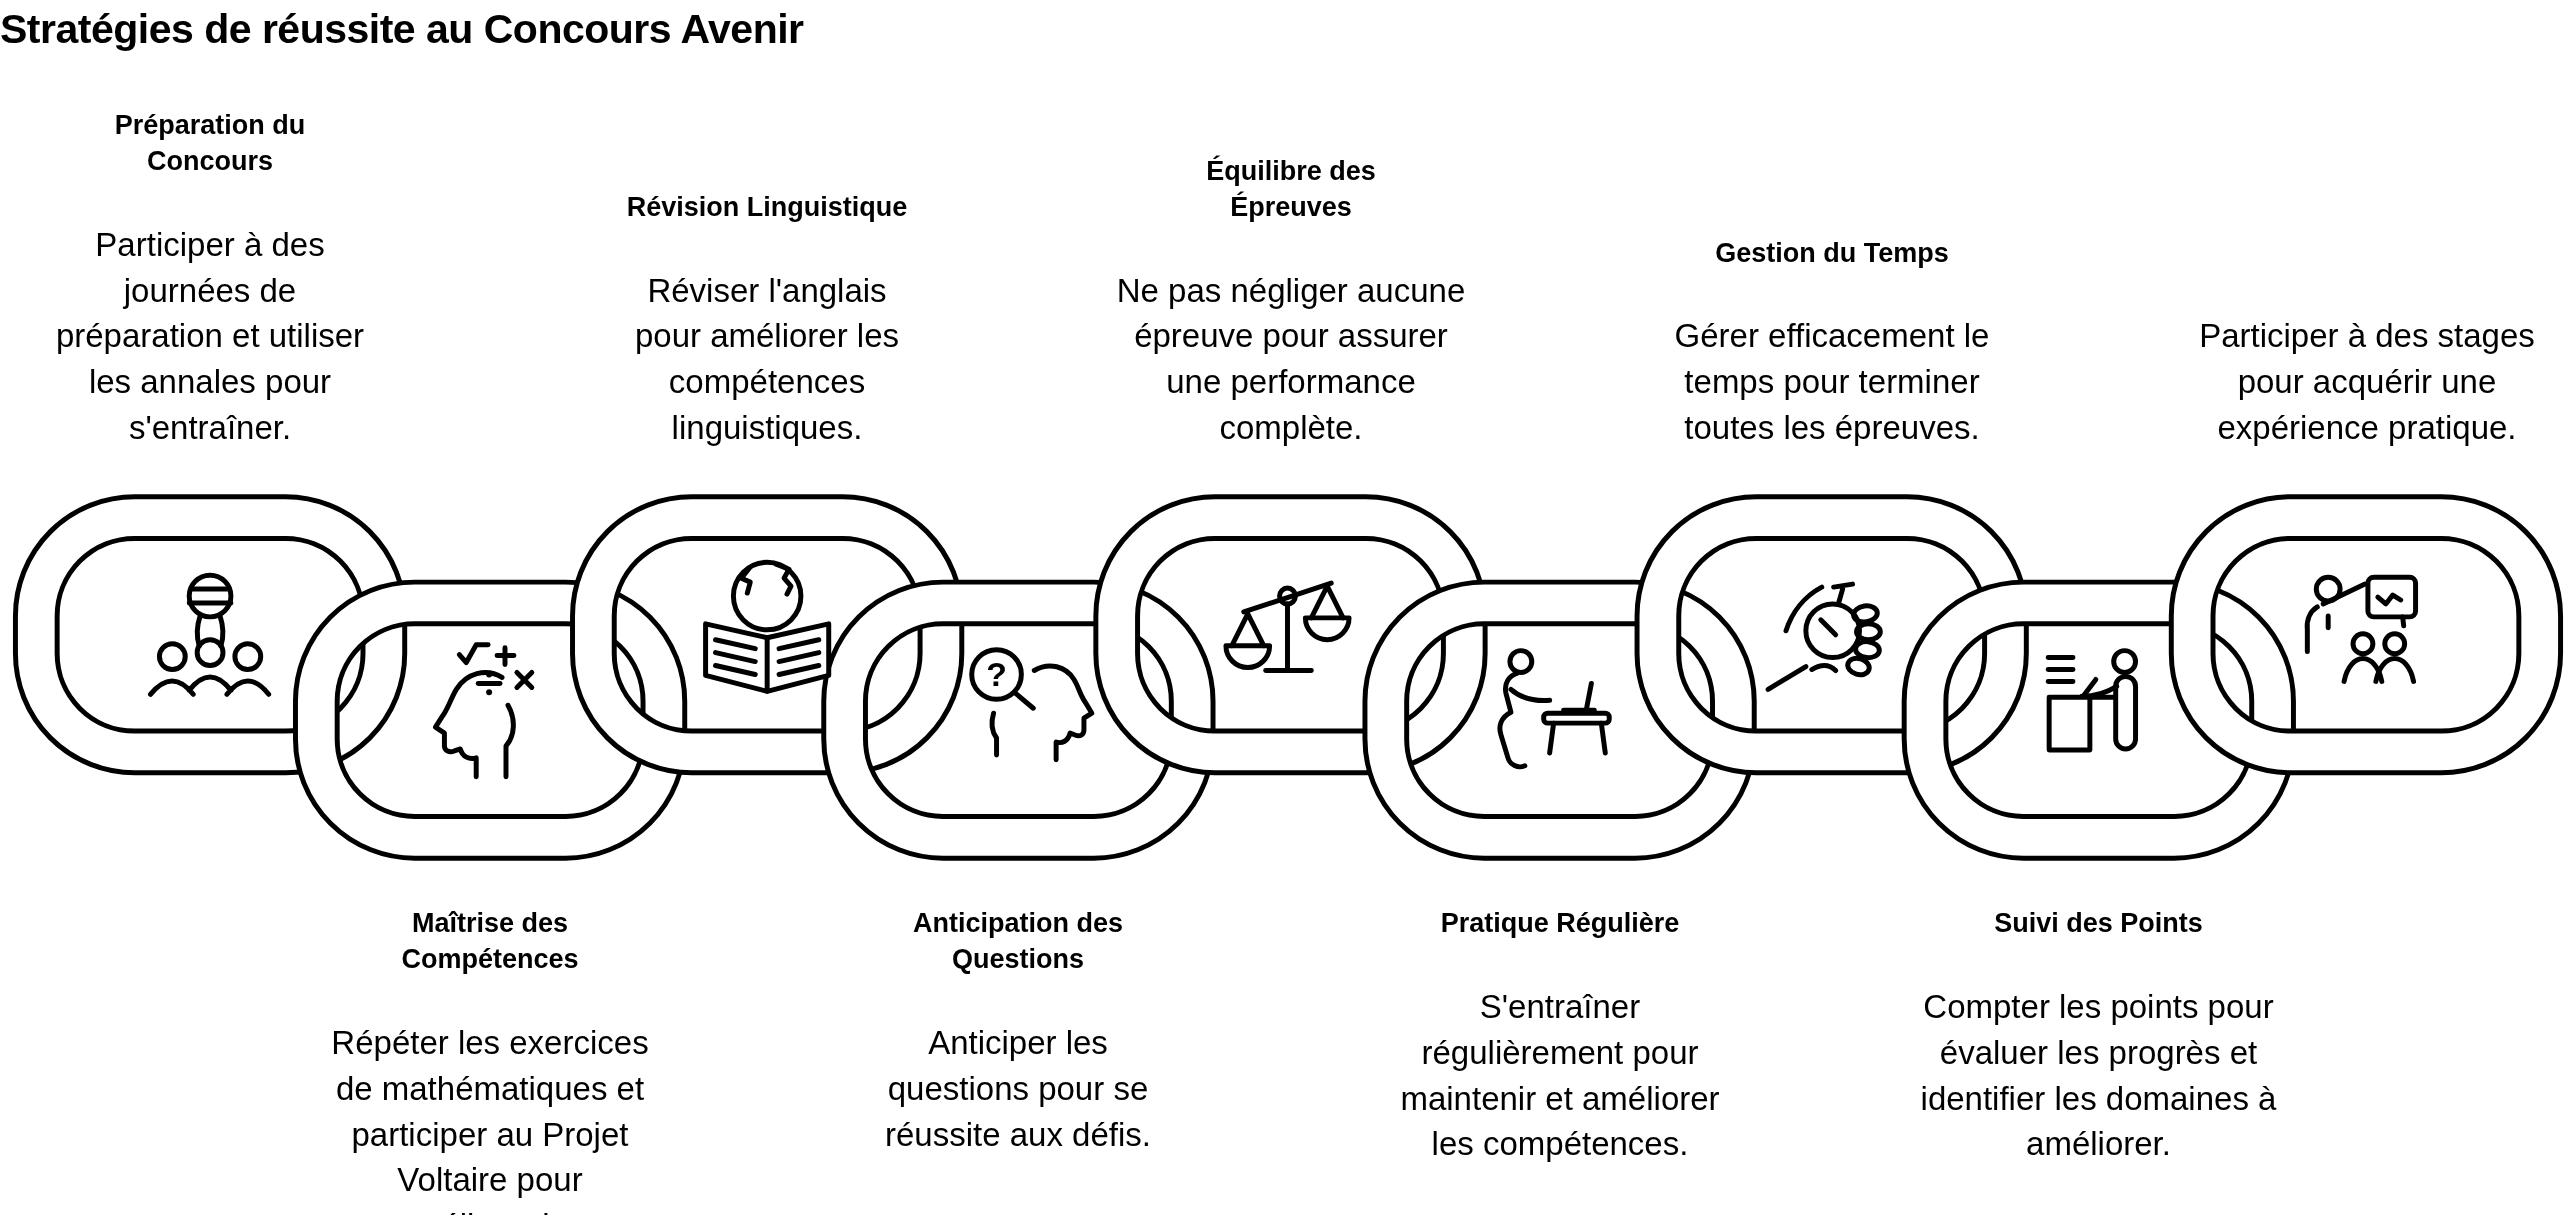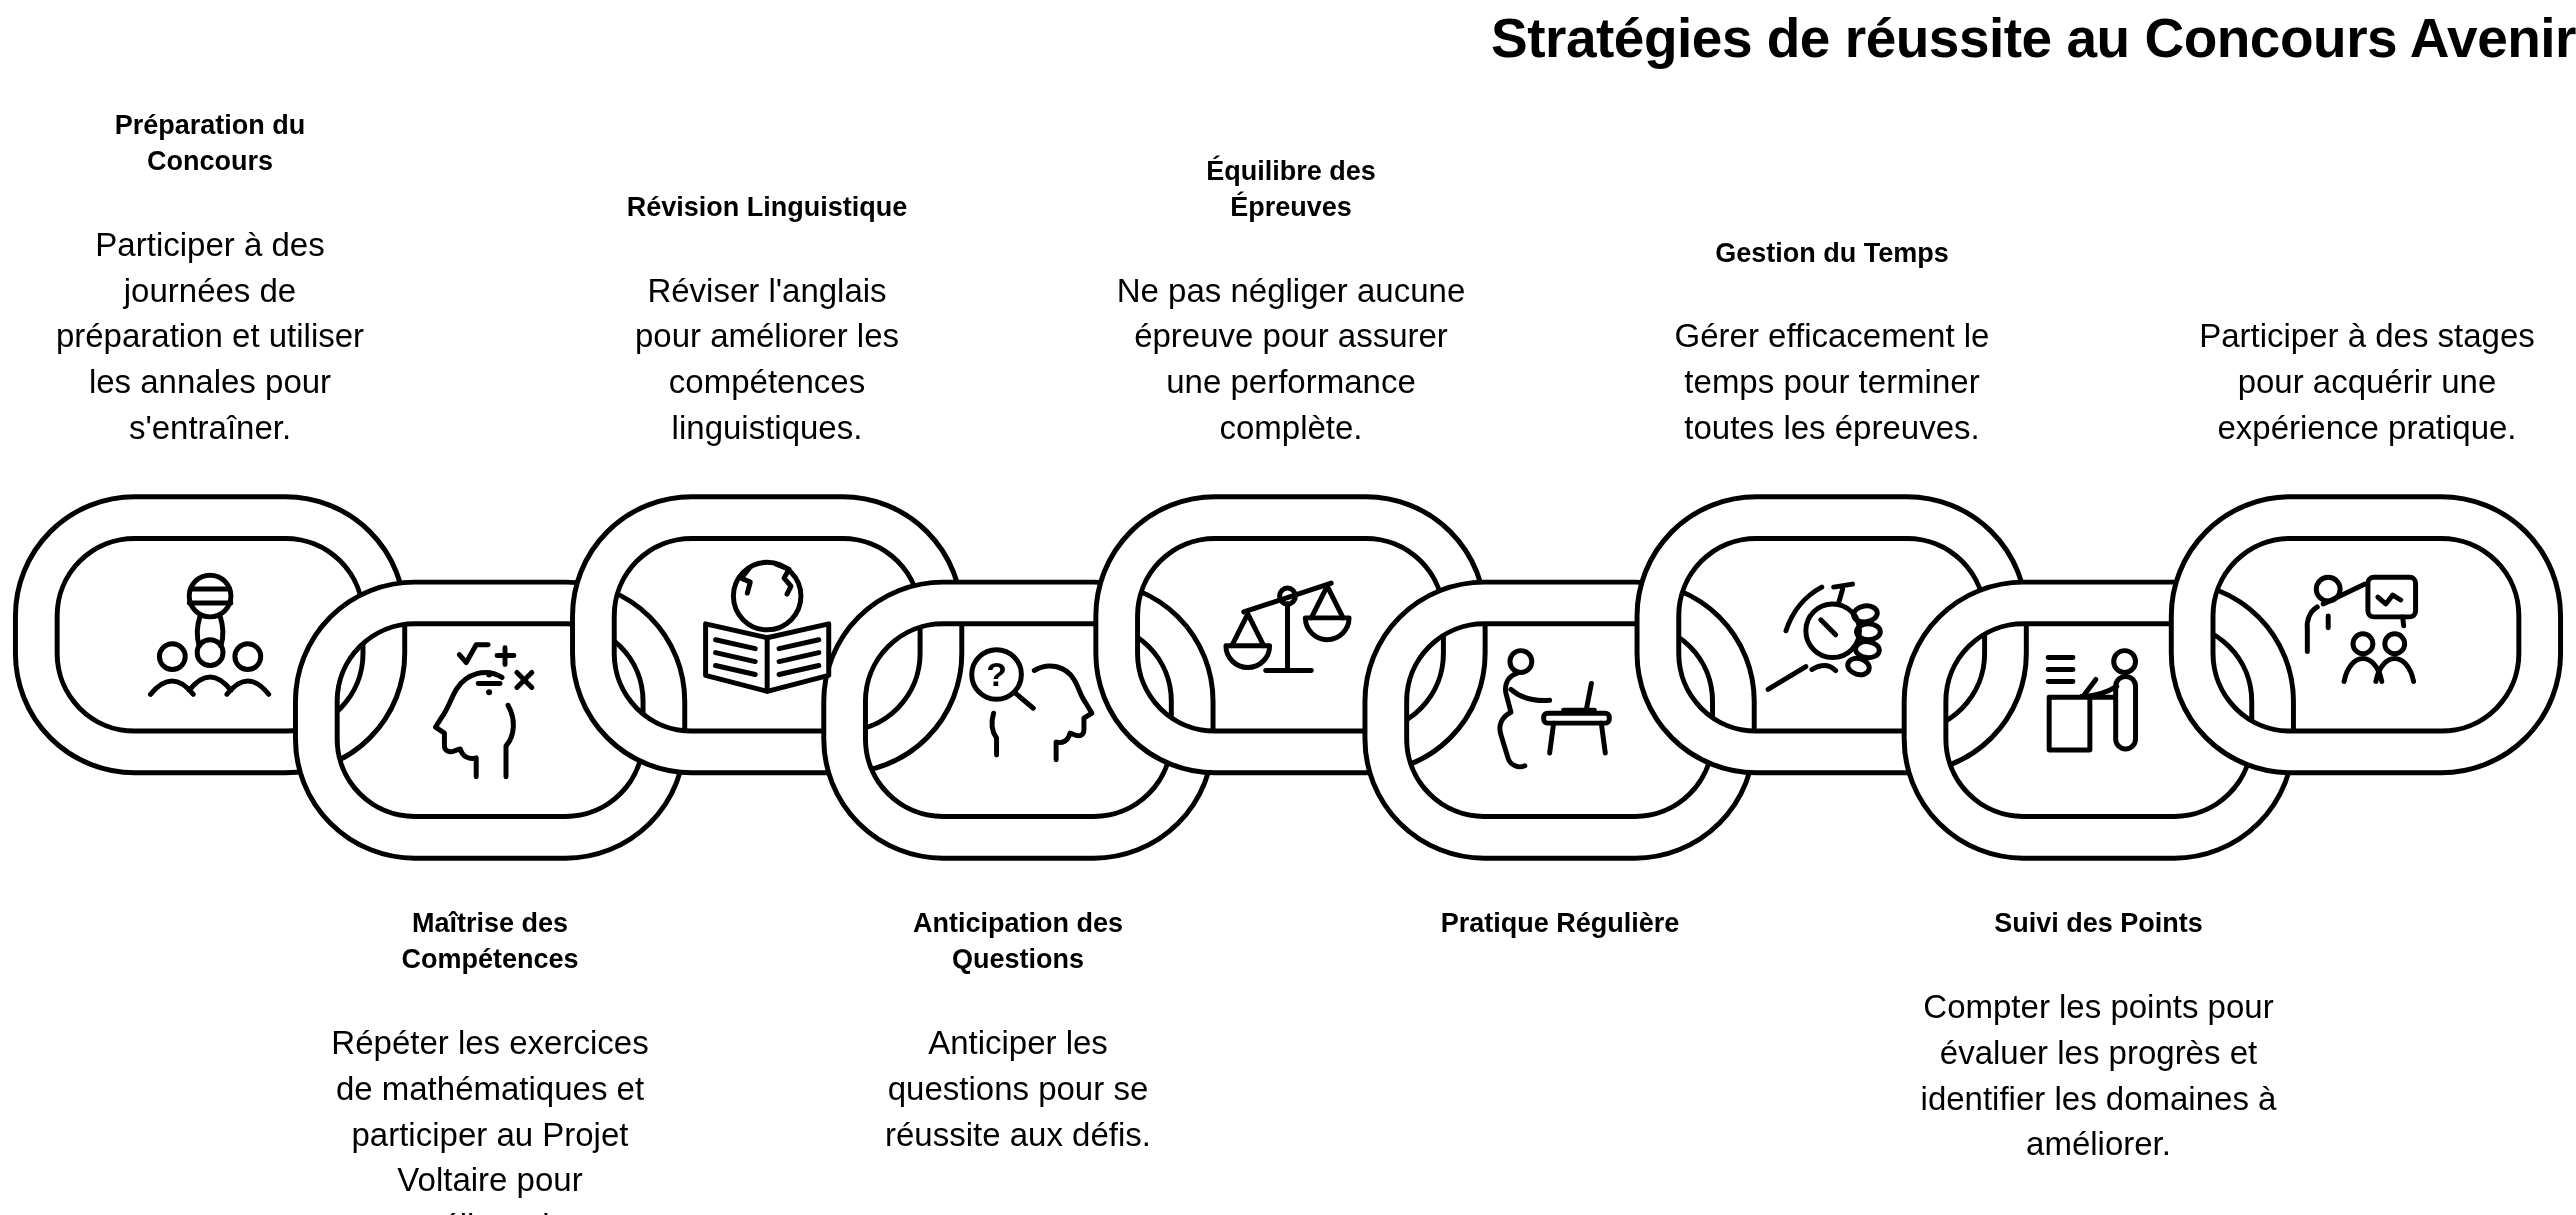--- a/index.html
+++ b/index.html
@@ -1,19 +1,19 @@
 <!DOCTYPE html>
 <html><head>
 <meta charset="utf-8">
 <style>
   html,body{margin:0;padding:0;background:#ffffff;}
   body{font-family:"Liberation Sans","DejaVu Sans",sans-serif;color:#000;}
   .canvas{position:relative;width:2576px;height:1216px;background:#fff;overflow:hidden;}
-  .main-title{position:absolute;top:6px;left:0;width:100%;margin:0;text-align:right;
-    font-size:55px;font-weight:bold;letter-spacing:-0.5px;}
+  .main-title{position:absolute;top:6px;left:0;width:100%;margin:0;text-align:left;
+    font-size:41px;font-weight:bold;letter-spacing:-0.5px;}
   .col{position:absolute;text-align:center;}
   .col-top{bottom:765px;}
   .col-bottom{top:906px;}
   .item-title{font-size:27px;font-weight:bold;line-height:1.33;margin:0 auto;}
   .item-desc{font-size:33px;line-height:1.39;margin-top:42px;}
   .chain{position:absolute;left:0;top:457px;width:2576px;height:427px;}
 </style>
 </head>
 <body>
 
@@ -157,20 +157,21 @@
   <div class="col col-bottom" style="left:306px;width:368px;">
     <div class="item-title" style="max-width:288px;">Maîtrise des Compétences</div>
     <div class="item-desc" style="max-width:328px;margin-left:auto;margin-right:auto;">Répéter les exercices de mathématiques et participer au Projet Voltaire pour améliorer les compétences.</div>
   </div>
   <div class="col col-bottom" style="left:839px;width:358px;">
     <div class="item-title" style="max-width:308px;">Anticipation des Questions</div>
     <div class="item-desc" style="max-width:308px;margin-left:auto;margin-right:auto;">Anticiper les questions pour se réussite aux défis.</div>
   </div>
   <div class="col col-bottom" style="left:1371px;width:378px;">
     <div class="item-title">Pratique Régulière</div>
+    <div class="item-desc" style="max-width:338px;margin-left:auto;margin-right:auto;">S'entraîner régulièrement pour maintenir et améliorer les compétences.</div>
   </div>
   <div class="col col-bottom" style="left:1905px;width:387px;">
     <div class="item-title">Suivi des Points</div>
     <div class="item-desc">Compter les points pour évaluer les progrès et identifier les domaines à améliorer.</div>
   </div>
 
 </div>
 
 
 </body></html>

